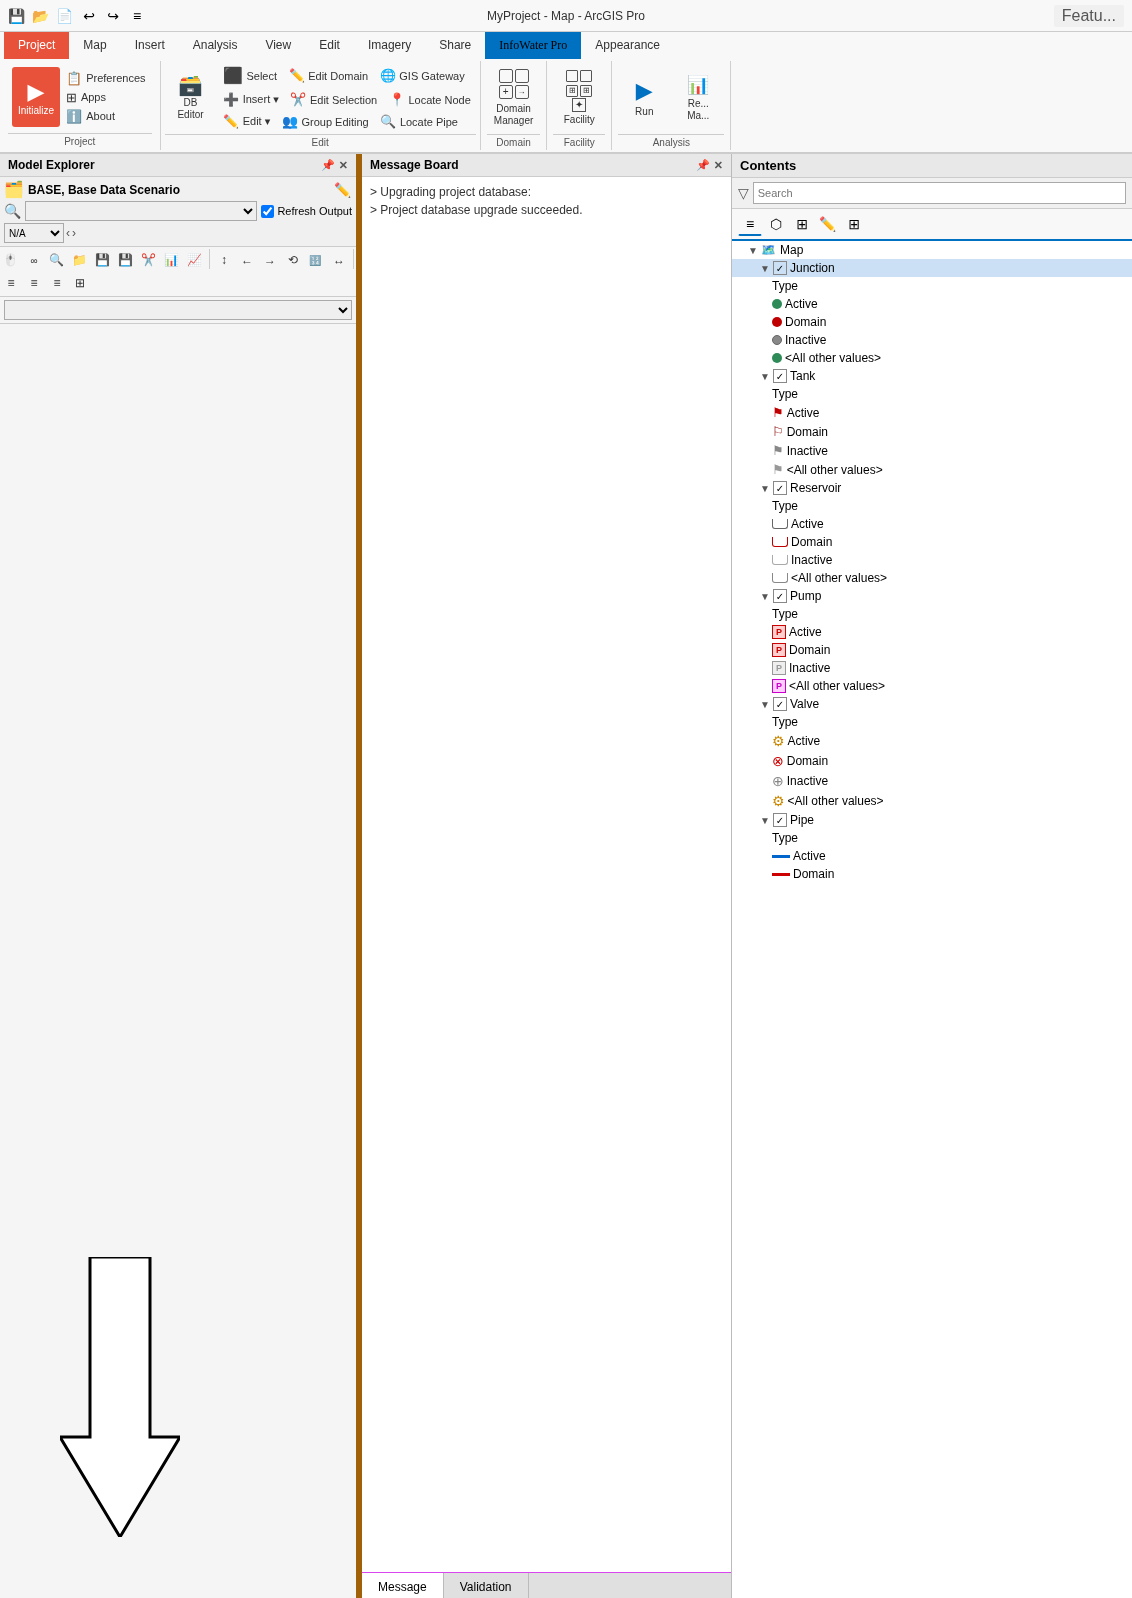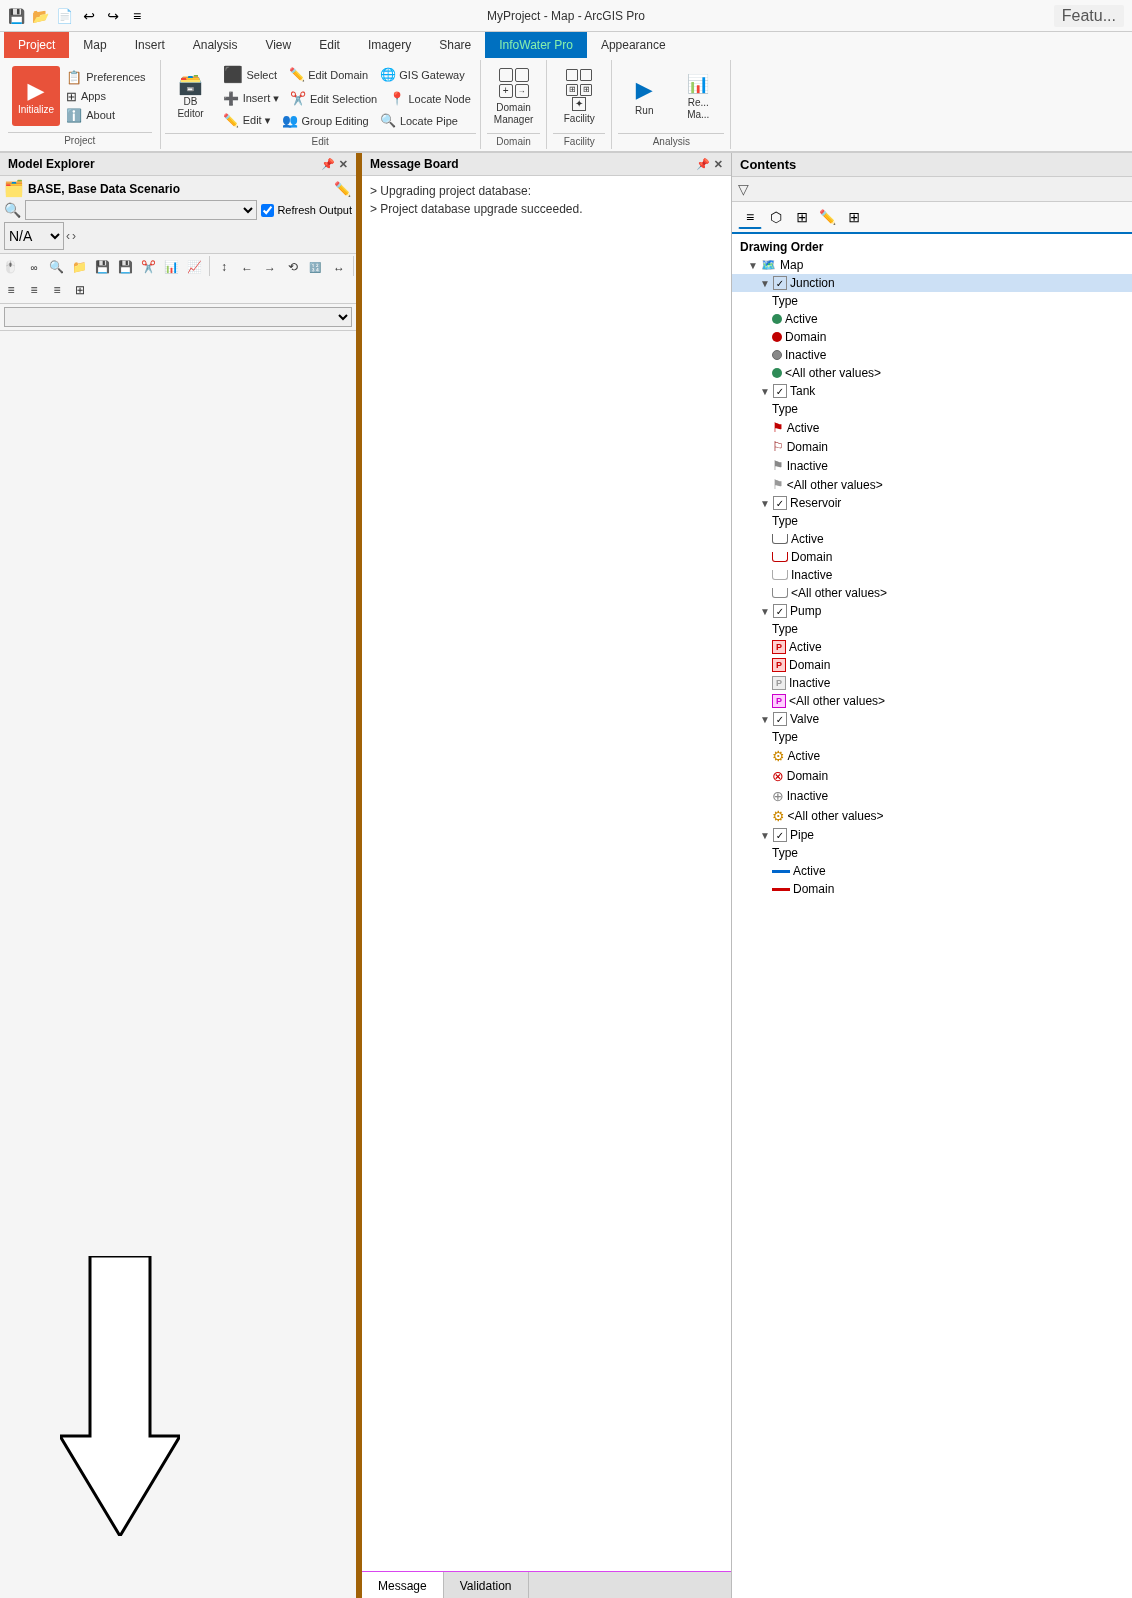--- a/index.html
+++ b/index.html
@@ -34,21 +34,22 @@
       border: none;
       background: transparent;
       color: #333;
     }
     .ribbon-tab.active {
       background: #e8523a;
       color: white;
     }
     .ribbon-tab.infowater {
       background: #0070c0;
-      color: #86efac;
+      color: #000000;
+      font-family: Liberation Serif, serif;
     }
 
     
     .ribbon {
       background: #f8f8f8;
       border-bottom: 2px solid #ccc;
       display: flex;
       align-items: stretch;
       min-height: 86px;
       padding: 2px 0;
@@ -214,22 +215,22 @@
       font-size: 11px;
     }
 
     .model-nav-row {
       display: flex;
       align-items: center;
       gap: 2px;
     }
     .nav-select {
       width: 60px;
-      font-size: 14px;
-      height: 28px;
+      font-size: 10px;
+      height: 20px;
       border: 1px solid #aaa;
     }
     .nav-arrows { display: flex; gap: 2px; font-size: 12px; color: #555; cursor: pointer; }
 
     .model-toolbar-icons {
       display: flex;
       flex-wrap: wrap;
       gap: 1px;
       padding: 2px 0;
       border-bottom: 1px solid #ccc;
@@ -665,30 +666,30 @@
       <div class="message-tab">Validation</div>
     </div>
   </div>
 
   <div class="right-panel">
     <div class="contents-header">
       <span>Contents</span>
     </div>
     <div class="contents-search">
       <span style="font-size:14px;color:#555;">▽</span>
+      <input type="text" class="contents-search-input" placeholder="Search" style="">
     </div>
     <div class="contents-toolbar">
       <div class="contents-tb-btn active">≡</div>
       <div class="contents-tb-btn">⬡</div>
       <div class="contents-tb-btn">⊞</div>
       <div class="contents-tb-btn">✏️</div>
       <div class="contents-tb-btn">⊞</div>
     </div>
     <div class="contents-body">
-      <div class="drawing-order-label">Drawing Order</div>
 
       <div class="tree-item tree-indent-1">
         <span class="tree-arrow">▼</span>
         <span class="tree-icon">🗺️</span>
         <span class="tree-label">Map</span>
       </div>
 
       <div class="tree-item tree-indent-2 selected">
         <span class="tree-arrow">▼</span>
         <div class="tree-checkbox">✓</div>

